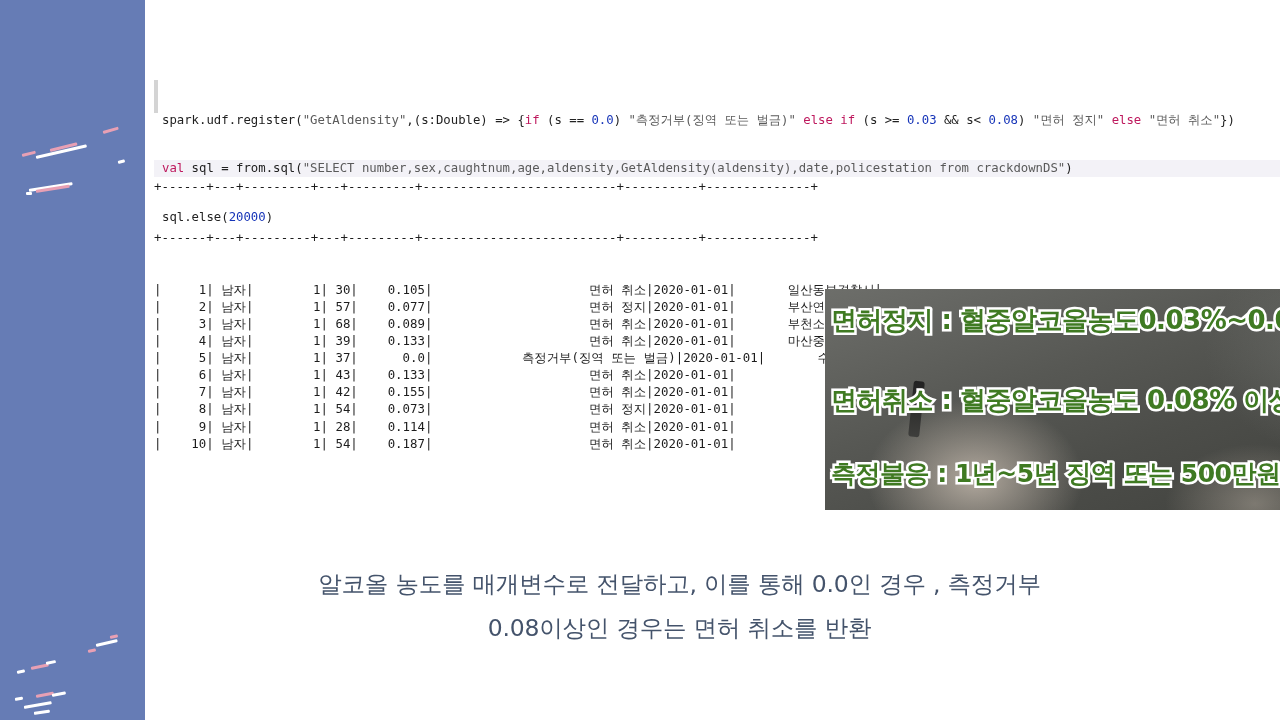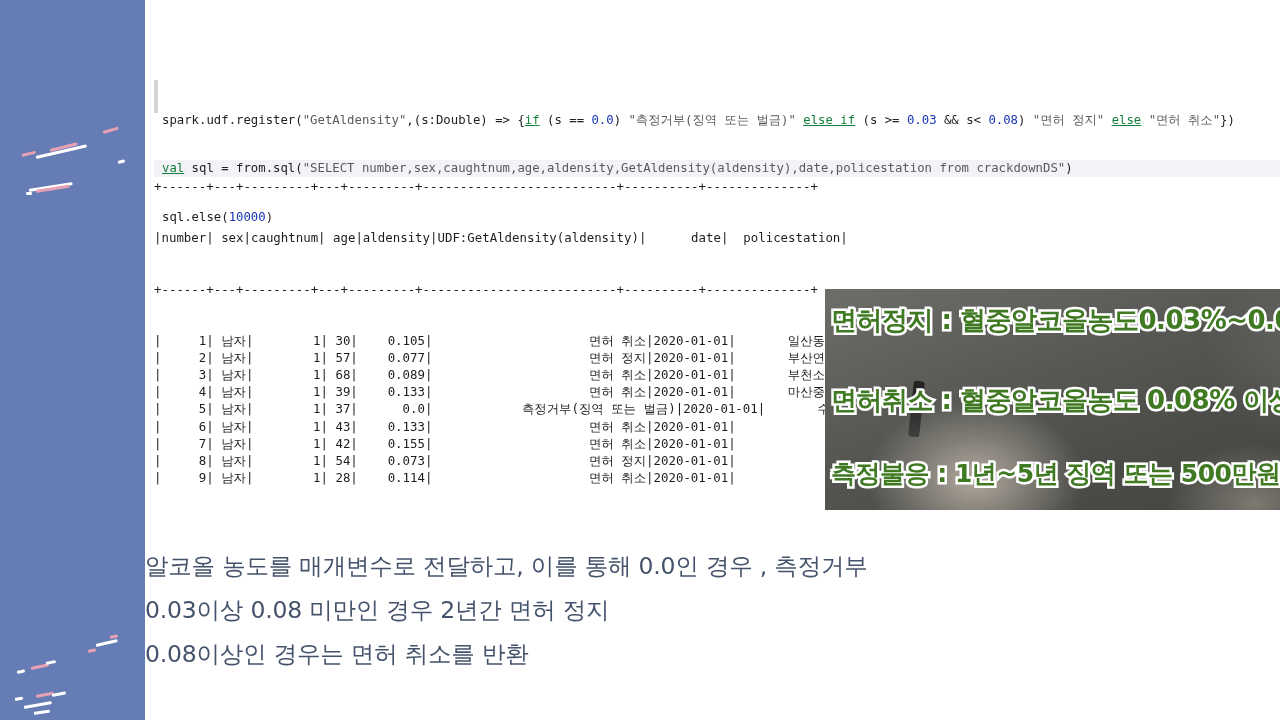--- a/index.html
+++ b/index.html
@@ -29,21 +29,21 @@
     font-family:"DejaVu Sans Mono","Liberation Mono",monospace;
     font-size:12.3px;line-height:16.3px;white-space:pre;
     color:#222222;
   }
   #code-gutter{
     position:absolute;left:9px;top:80px;width:4px;height:33px;
     background:#d4d4d4;
   }
   .code-line{height:16.3px;padding-left:8px;white-space:pre;}
   .code-line.hl{background:#f3f2f7;}
-  .kw{color:#15803d;text-decoration:underline;}
+  .kw{color:#be185d;}
   .str{color:#5a5a5a;}
   .num{color:#1634b8;}
 
   
   #console{
     position:absolute;left:9px;top:144px;width:1126px;height:344px;
     font-family:"DejaVu Sans Mono","Liberation Mono",monospace;
     font-size:12.4px;line-height:17.1px;white-space:pre;
     color:#1d1d1d;overflow:hidden;
   }
@@ -76,22 +76,22 @@
     -webkit-text-stroke:5px #ffffff;
     paint-order:stroke fill;
     white-space:nowrap;
   }
   .ov-line.l1{top:14px;}
   .ov-line.l2{top:94px;}
   .ov-line.l3{top:168px;font-size:25px;}
 
   
   #caption{
-    position:absolute;left:0;top:544px;width:1069px;
-    text-align:left;
+    position:absolute;left:0;top:562px;width:1069px;
+    text-align:center;
     font-family:"DejaVu Sans","Liberation Sans",sans-serif;
     color:#44536b;
   }
   .cap-line{font-size:23.5px;line-height:44px;letter-spacing:-0.2px;}
 </style>
 </head>
 <body>
 
 <div id="sidebar">
 
@@ -116,37 +116,35 @@
   <div class="dash" style="left:52px;top:694px;width:14px;background:#ffffff;transform:rotate(-11deg);"></div>
   <div class="dash" style="left:34px;top:712px;width:16px;background:#ffffff;transform:rotate(-9deg);"></div>
 </div>
 
 <div id="content">
 
   <div id="code-gutter"></div>
   <div id="code-block">
     <div class="code-line"><span>spark.udf.register(</span><span class="str">"GetAldensity"</span><span>,(s:Double) =&gt; {</span><span class="kw">if</span><span> (s == </span><span class="num">0.0</span><span>) </span><span class="str">"측정거부(징역 또는 벌금)"</span><span> </span><span class="kw">else if</span><span> (s &gt;= </span><span class="num">0.03</span><span> &amp;&amp; s&lt; </span><span class="num">0.08</span><span>) </span><span class="str">"면허 정지"</span><span> </span><span class="kw">else</span><span> </span><span class="str">"면허 취소"</span><span>})</span></div>
     <div class="code-line hl"><span class="kw">val</span><span> sql = from.sql(</span><span class="str">"SELECT number,sex,caughtnum,age,aldensity,GetAldensity(aldensity),date,policestation from crackdownDS"</span><span>)</span></div>
-    <div class="code-line"><span>sql.else(</span><span class="num">10000</span><span>)</span></div>
+    <div class="code-line"><span>sql.else(</span><span class="num">20000</span><span>)</span></div>
   </div>
 
   <div id="console">
     <div class="con-line">+------+---+---------+---+---------+--------------------------+----------+--------------+</div>
-    <div class="con-line">|number| sex|caughtnum| age|aldensity|UDF:GetAldensity(aldensity)|      date|  policestation|</div>
     <div class="con-line">+------+---+---------+---+---------+--------------------------+----------+--------------+</div>
     <div id="console-rows"><div class="con-line">|     1| 남자|        1| 30|    0.105|                     면허 취소|2020-01-01|       일산동부경찰서|</div><div class="con-line">|     2| 남자|        1| 57|    0.077|                     면허 정지|2020-01-01|       부산연제경찰서|</div><div class="con-line">|     3| 남자|        1| 68|    0.089|                     면허 취소|2020-01-01|       부천소사경찰서|</div><div class="con-line">|     4| 남자|        1| 39|    0.133|                     면허 취소|2020-01-01|       마산중부경찰서|</div><div class="con-line">|     5| 남자|        1| 37|      0.0|            측정거부(징역 또는 벌금)|2020-01-01|       수원서부경찰서|</div><div class="con-line">|     6| 남자|        1| 43|    0.133|                     면허 취소|2020-01-01|              |</div><div class="con-line">|     7| 남자|        1| 42|    0.155|                     면허 취소|2020-01-01|              |</div><div class="con-line">|     8| 남자|        1| 54|    0.073|                     면허 정지|2020-01-01|              |</div><div class="con-line">|     9| 남자|        1| 28|    0.114|                     면허 취소|2020-01-01|              |</div><div class="con-line">|    10| 남자|        1| 54|    0.187|                     면허 취소|2020-01-01|              |</div></div>
   </div>
 
   <div id="overlay">
     <div id="overlay-photo"></div>
     <div id="overlay-pen"></div>
     <div class="ov-line l1">면허정지 : 혈중알코올농도0.03%~0.08%</div>
     <div class="ov-line l2">면허취소 : 혈중알코올농도 0.08% 이상</div>
     <div class="ov-line l3">측정불응 : 1년~5년 징역 또는 500만원~2천만원 벌금</div>
   </div>
 
   <div id="caption">
     <div class="cap-line">알코올 농도를 매개변수로 전달하고, 이를 통해 0.0인 경우 , 측정거부</div>
-    <div class="cap-line">0.03이상 0.08 미만인 경우 2년간 면허 정지</div>
     <div class="cap-line">0.08이상인 경우는 면허 취소를 반환</div>
   </div>
 
 </div>
 
 </body></html>

